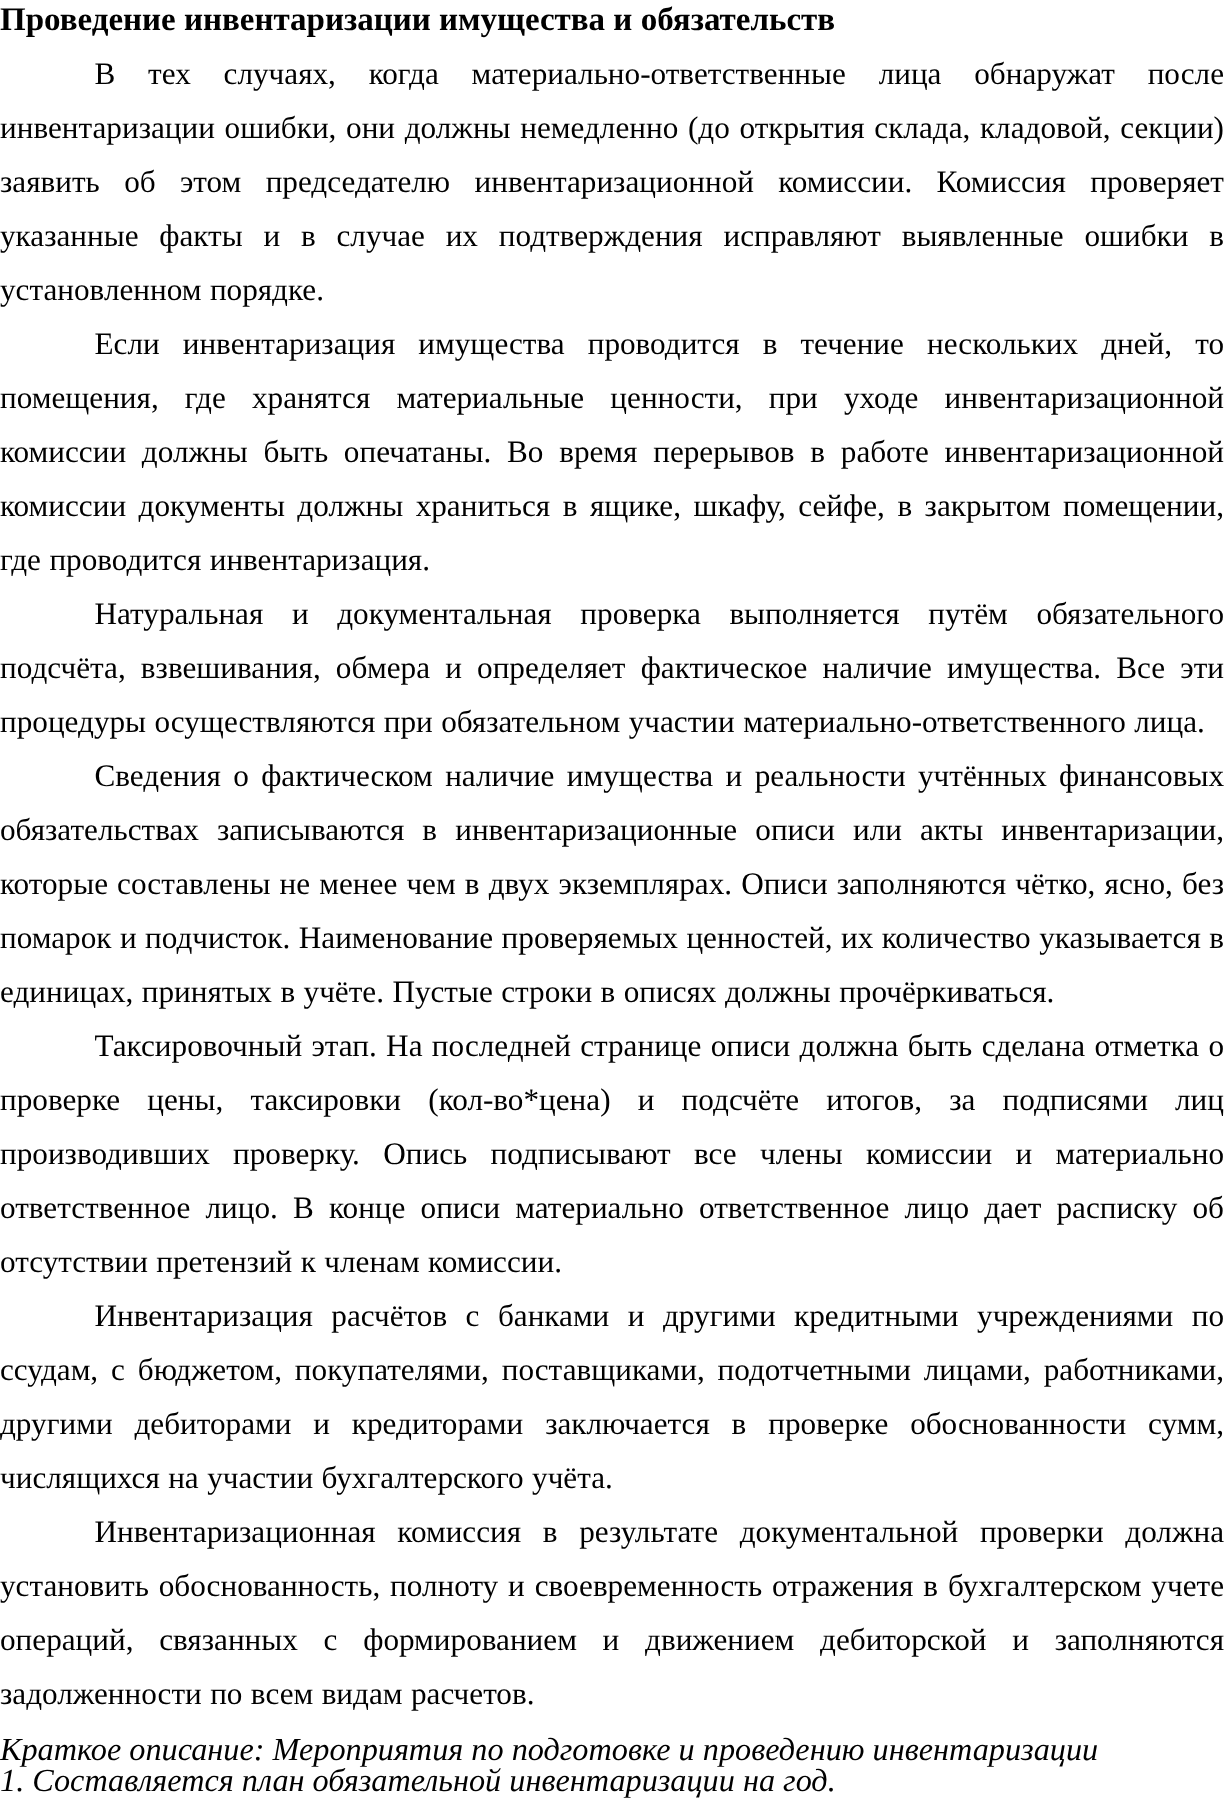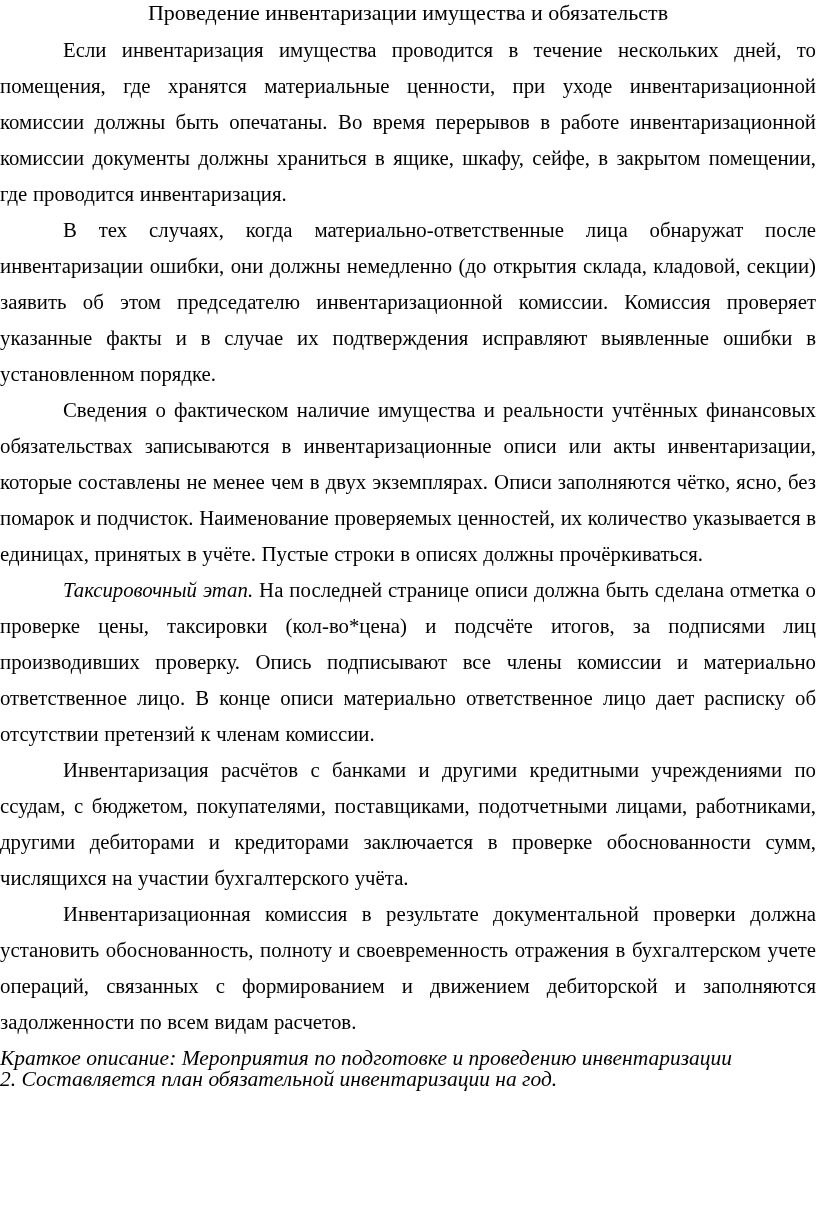--- a/index.html
+++ b/index.html
@@ -17,35 +17,34 @@
       background: #ffffff;
       color: #000000;
       font-family: "Liberation Serif", "DejaVu Serif", serif;
       font-size: 20.8px;
       overflow: hidden;
     }
     .doc-title {
       margin: 0 0 8px 0;
       padding: 0;
       font-size: 22px;
-      font-weight: normal;
+      font-weight: bold;
       line-height: 22px;
-      text-align: center;
+      text-align: left;
       white-space: nowrap;
     }
     p.body-par {
       margin: 0;
       padding: 0;
       line-height: 36px;
       text-align: justify;
       text-indent: 63px;
       word-spacing: 0.02em;
     }
     .lead-italic {
-      font-style: italic;
     }
     .footnote {
       margin-top: 8px;
     }
     .footnote-line {
       margin: 0;
       padding: 0;
       font-style: italic;
       font-size: 21.5px;
       line-height: 21px;
@@ -53,31 +52,32 @@
       white-space: nowrap;
     }
   </style>
 </head>
 <body>
 
 <div class="page">
 
   <h1 class="doc-title">Проведение инвентаризации имущества и обязательств</h1>
 
+  <p class="body-par">В тех случаях, когда материально-ответственные лица обнаружат после инвентаризации ошибки, они должны немедленно (до открытия склада, кладовой, секции) заявить об этом председателю инвентаризационной комиссии. Комиссия проверяет указанные факты и в случае их подтверждения исправляют выявленные ошибки в установленном порядке.</p>
+
   <p class="body-par">Если инвентаризация имущества проводится в течение нескольких дней, то помещения, где хранятся материальные ценности, при уходе инвентаризационной комиссии должны быть опечатаны. Во время перерывов в работе инвентаризационной комиссии документы должны храниться в ящике, шкафу, сейфе, в закрытом помещении, где проводится инвентаризация.</p>
 
-  <p class="body-par">В тех случаях, когда материально-ответственные лица обнаружат после инвентаризации ошибки, они должны немедленно (до открытия склада, кладовой, секции) заявить об этом председателю инвентаризационной комиссии. Комиссия проверяет указанные факты и в случае их подтверждения исправляют выявленные ошибки в установленном порядке.</p>
-
+  <p class="body-par">Натуральная и документальная проверка выполняется путём обязательного подсчёта, взвешивания, обмера и определяет фактическое наличие имущества. Все эти процедуры осуществляются при обязательном участии материально-ответственного лица.</p>
 
   <p class="body-par">Сведения о фактическом наличие имущества и реальности учтённых финансовых обязательствах записываются в инвентаризационные описи или акты инвентаризации, которые составлены не менее чем в двух экземплярах. Описи заполняются чётко, ясно, без помарок и подчисток. Наименование проверяемых ценностей, их количество указывается в единицах, принятых в учёте. Пустые строки в описях должны прочёркиваться.</p>
 
   <p class="body-par"><span class="lead-italic">Таксировочный этап.</span> <span>На последней странице описи должна быть сделана отметка о проверке цены, таксировки (кол-во*цена) и подсчёте итогов, за  подписями лиц производивших проверку. Опись подписывают все члены комиссии и материально ответственное лицо. В конце описи материально ответственное лицо дает расписку об отсутствии претензий к членам комиссии.</span></p>
 
   <p class="body-par">Инвентаризация расчётов с банками и другими кредитными учреждениями по ссудам, с бюджетом, покупателями, поставщиками, подотчетными лицами, работниками, другими дебиторами и кредиторами заключается в проверке обоснованности сумм, числящихся на участии бухгалтерского учёта.</p>
 
   <p class="body-par">Инвентаризационная комиссия в результате документальной проверки должна установить обоснованность, полноту и своевременность отражения в бухгалтерском учете операций, связанных с формированием и движением дебиторской и заполняются задолженности по всем видам расчетов.</p>
 
   <div class="footnote">
     <p class="footnote-line">Краткое описание: Мероприятия по подготовке и проведению инвентаризации</p>
-    <p class="footnote-line">2. Составляется план обязательной инвентаризации на год.</p>
+    <p class="footnote-line">1. Составляется план обязательной инвентаризации на год.</p>
   </div>
 
 </div>
 
 </body></html>

